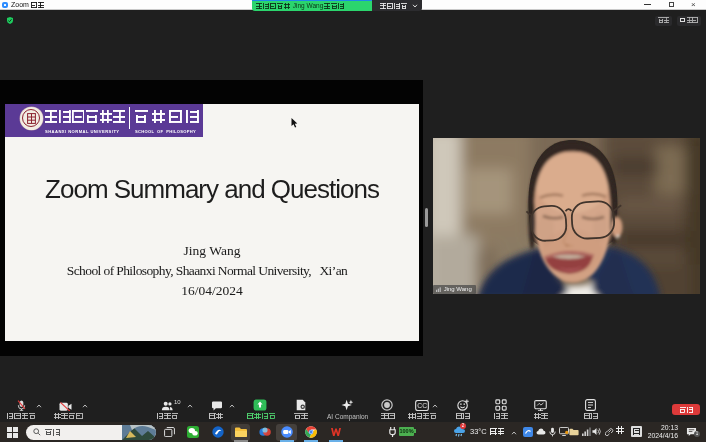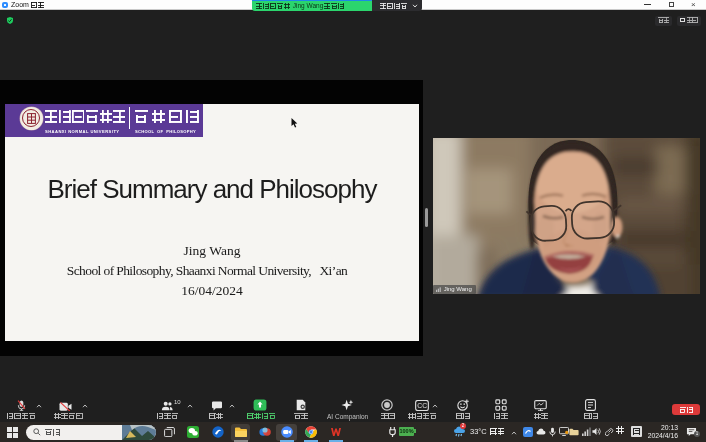--- a/index.html
+++ b/index.html
@@ -62,21 +62,21 @@
 <div class="a" style="left:45px;top:110px;color:#fff">
 <i class="k g2" style="width:12px;height:13px;margin-right:1.7px"></i><i class="k g3" style="width:12px;height:13px;margin-right:1.7px"></i><i class="k g1" style="width:12px;height:13px;margin-right:1.7px"></i><i class="k g4" style="width:12px;height:13px;margin-right:1.7px"></i><i class="k g5" style="width:12px;height:13px;margin-right:1.7px"></i><i class="k g2" style="width:12px;height:13px;margin-right:0"></i>
 </div>
 <div class="a" style="left:45px;top:129px;color:#fff;font-size:5px;font-weight:bold;letter-spacing:0.55px;transform:scale(0.82);transform-origin:0 0;white-space:nowrap">SHAANXI NORMAL UNIVERSITY</div>
 <div class="a" style="left:128.8px;top:107px;width:1.4px;height:21.5px;background:#fff"></div>
 <div class="a" style="left:134.5px;top:110px;color:#fff">
 <i class="k g4" style="width:13px;height:13px;margin-right:4px"></i><i class="k g5" style="width:13px;height:13px;margin-right:4px"></i><i class="k g1" style="width:13px;height:13px;margin-right:4px"></i><i class="k g3" style="width:13px;height:13px;margin-right:0"></i>
 </div>
 <div class="a" style="left:134.5px;top:129px;color:#fff;font-size:5px;font-weight:bold;letter-spacing:0.35px;transform:scale(0.82);transform-origin:0 0;white-space:nowrap">SCHOOL&nbsp;&nbsp;OF&nbsp;&nbsp;PHILOSOPHY</div>
 
-<div class="a" style="left:5px;top:174px;width:414px;text-align:center;font-size:26px;color:#1d1d1d;letter-spacing:-1px">Brief Summary and Philosophy</div>
+<div class="a" style="left:5px;top:174px;width:414px;text-align:center;font-size:26px;color:#1d1d1d;letter-spacing:-1px">Zoom Summary and Questions</div>
 
 <div class="a" style="left:5px;top:241px;width:414px;text-align:center;font-family:'Liberation Serif',serif;font-size:13.5px;color:#1a1a1a;line-height:20px">Jing Wang<br><span style="letter-spacing:-0.6px;position:relative;left:-5px">School of Philosophy, Shaanxi Normal University,&nbsp;&nbsp; Xi’an</span><br>16/04/2024</div>
 
 <svg class="a" style="left:291px;top:118px" width="7" height="10" viewBox="0 0 7 10">
     <path d="M0.5 0 L0.5 8 L2.5 6.2 L4 9.5 L5.3 9 L3.8 5.8 L6.3 5.6 Z" fill="#111"></path>
   </svg>
 
 <div class="a" style="left:424.5px;top:208px;width:3px;height:19px;background:#9a9a9a;border-radius:1.5px"></div>
 
 <svg class="a" style="left:433px;top:138px" width="267" height="156" viewBox="0 0 267 154" preserveAspectRatio="none">

